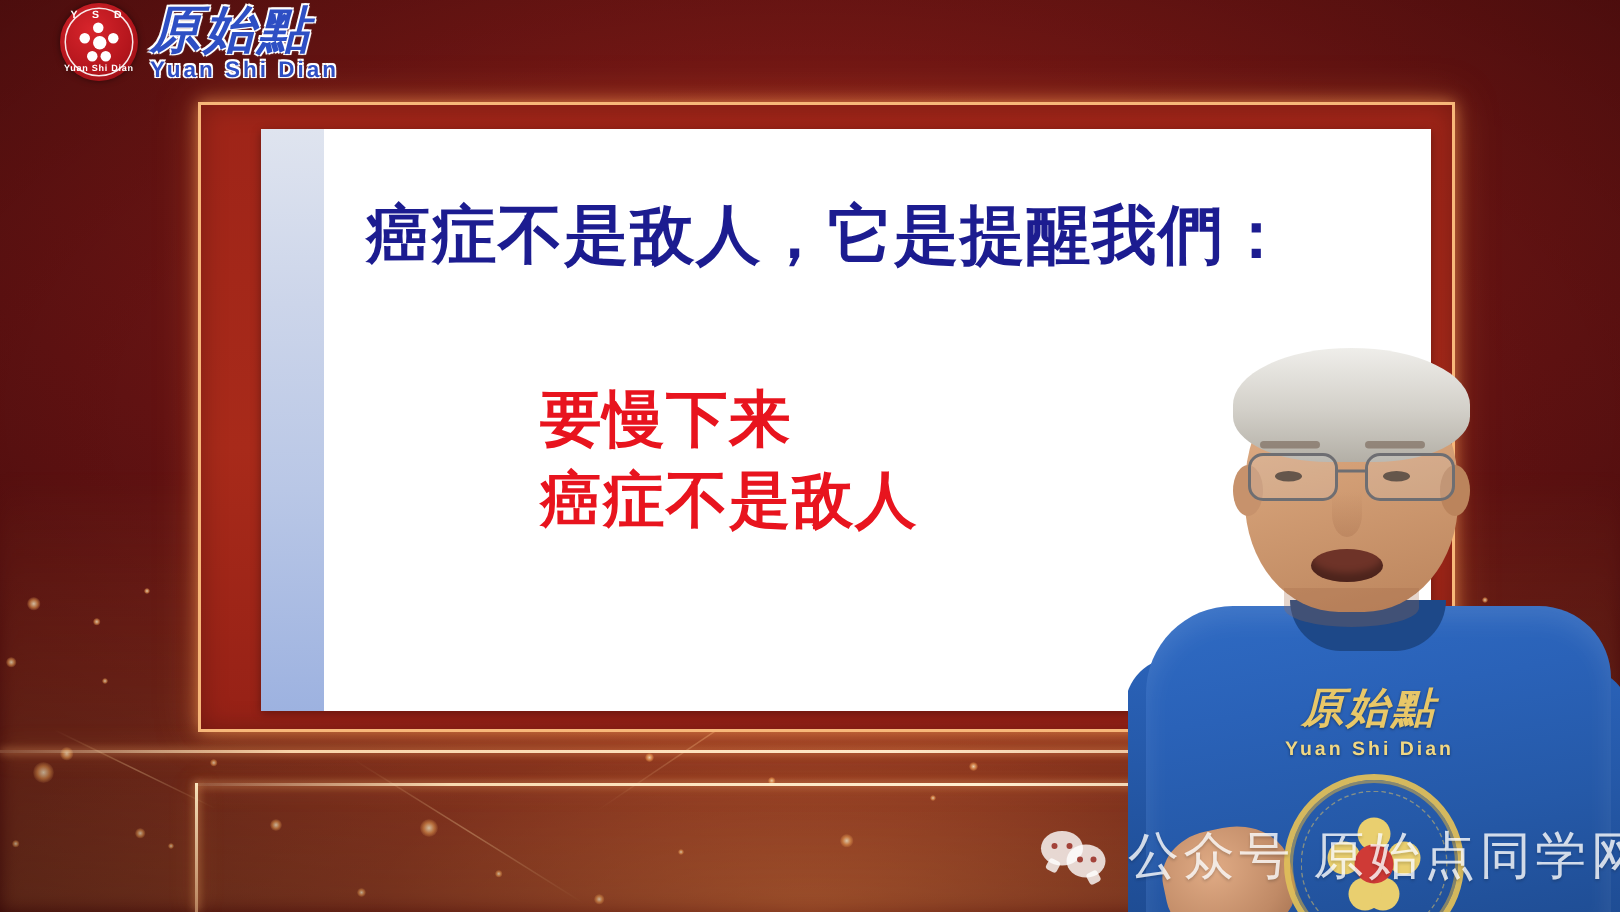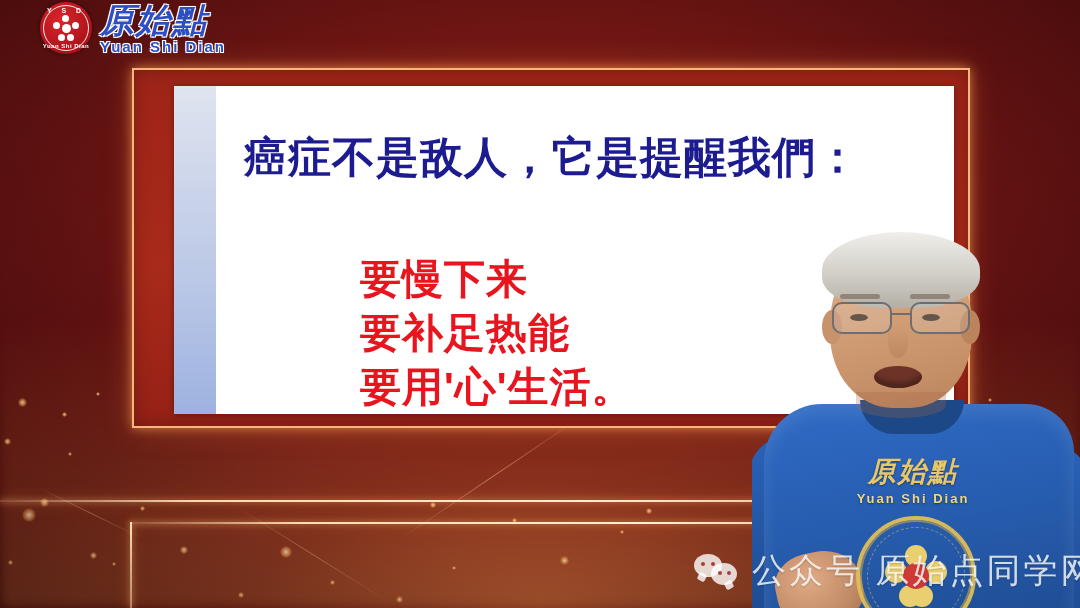--- a/index.html
+++ b/index.html
@@ -58,21 +58,21 @@
   }
   .frame-line.v {
     width: 2px; height: auto;
     background: linear-gradient(180deg, rgba(255,235,195,0.95) 0%, rgba(255,205,150,0.55) 100%);
   }
 
   
   .slide-frame {
     position: absolute;
     left: 132px; top: 68px;
-    width: 838px; height: 360px;
+    width: 838px; height: 420px;
     border: 2px solid rgba(255,196,130,0.92);
     box-shadow: 0 0 10px rgba(255,170,95,0.6), 0 0 26px rgba(255,130,60,0.35),
                 inset 0 0 18px rgba(0,0,0,0.25);
     background: linear-gradient(180deg, #9e2418 0%, #a82a1a 55%, #962116 100%);
     box-sizing: border-box;
     padding: 16px 14px 12px 40px;
   }
   .slide {
     position: relative;
     width: 100%; height: 100%;
@@ -434,22 +434,21 @@
   <div class="frame-line" style="left:130px; top:522px; width:950px;"></div>
   <div class="frame-line v" style="left:130px; top:522px; height:86px;"></div>
 
   <div class="slide-frame">
     <div class="slide">
       <div class="slide-strip"></div>
       <div class="slide-body">
         <div class="slide-heading">癌症不是敌人，它是提醒我們：</div>
         <div class="slide-lines">
           <div>要慢下来</div>
-          <div>要补足热能</div>
-          <div>要用'心'生活。</div>
+          <div>癌症不是敌人</div>
         </div>
       </div>
     </div>
   </div>
 
   <div class="presenter">
     <div class="p-sleeve-l"></div>
     <div class="p-sleeve-r"></div>
     <div class="p-neck"></div>
     <div class="p-shirt"></div>

